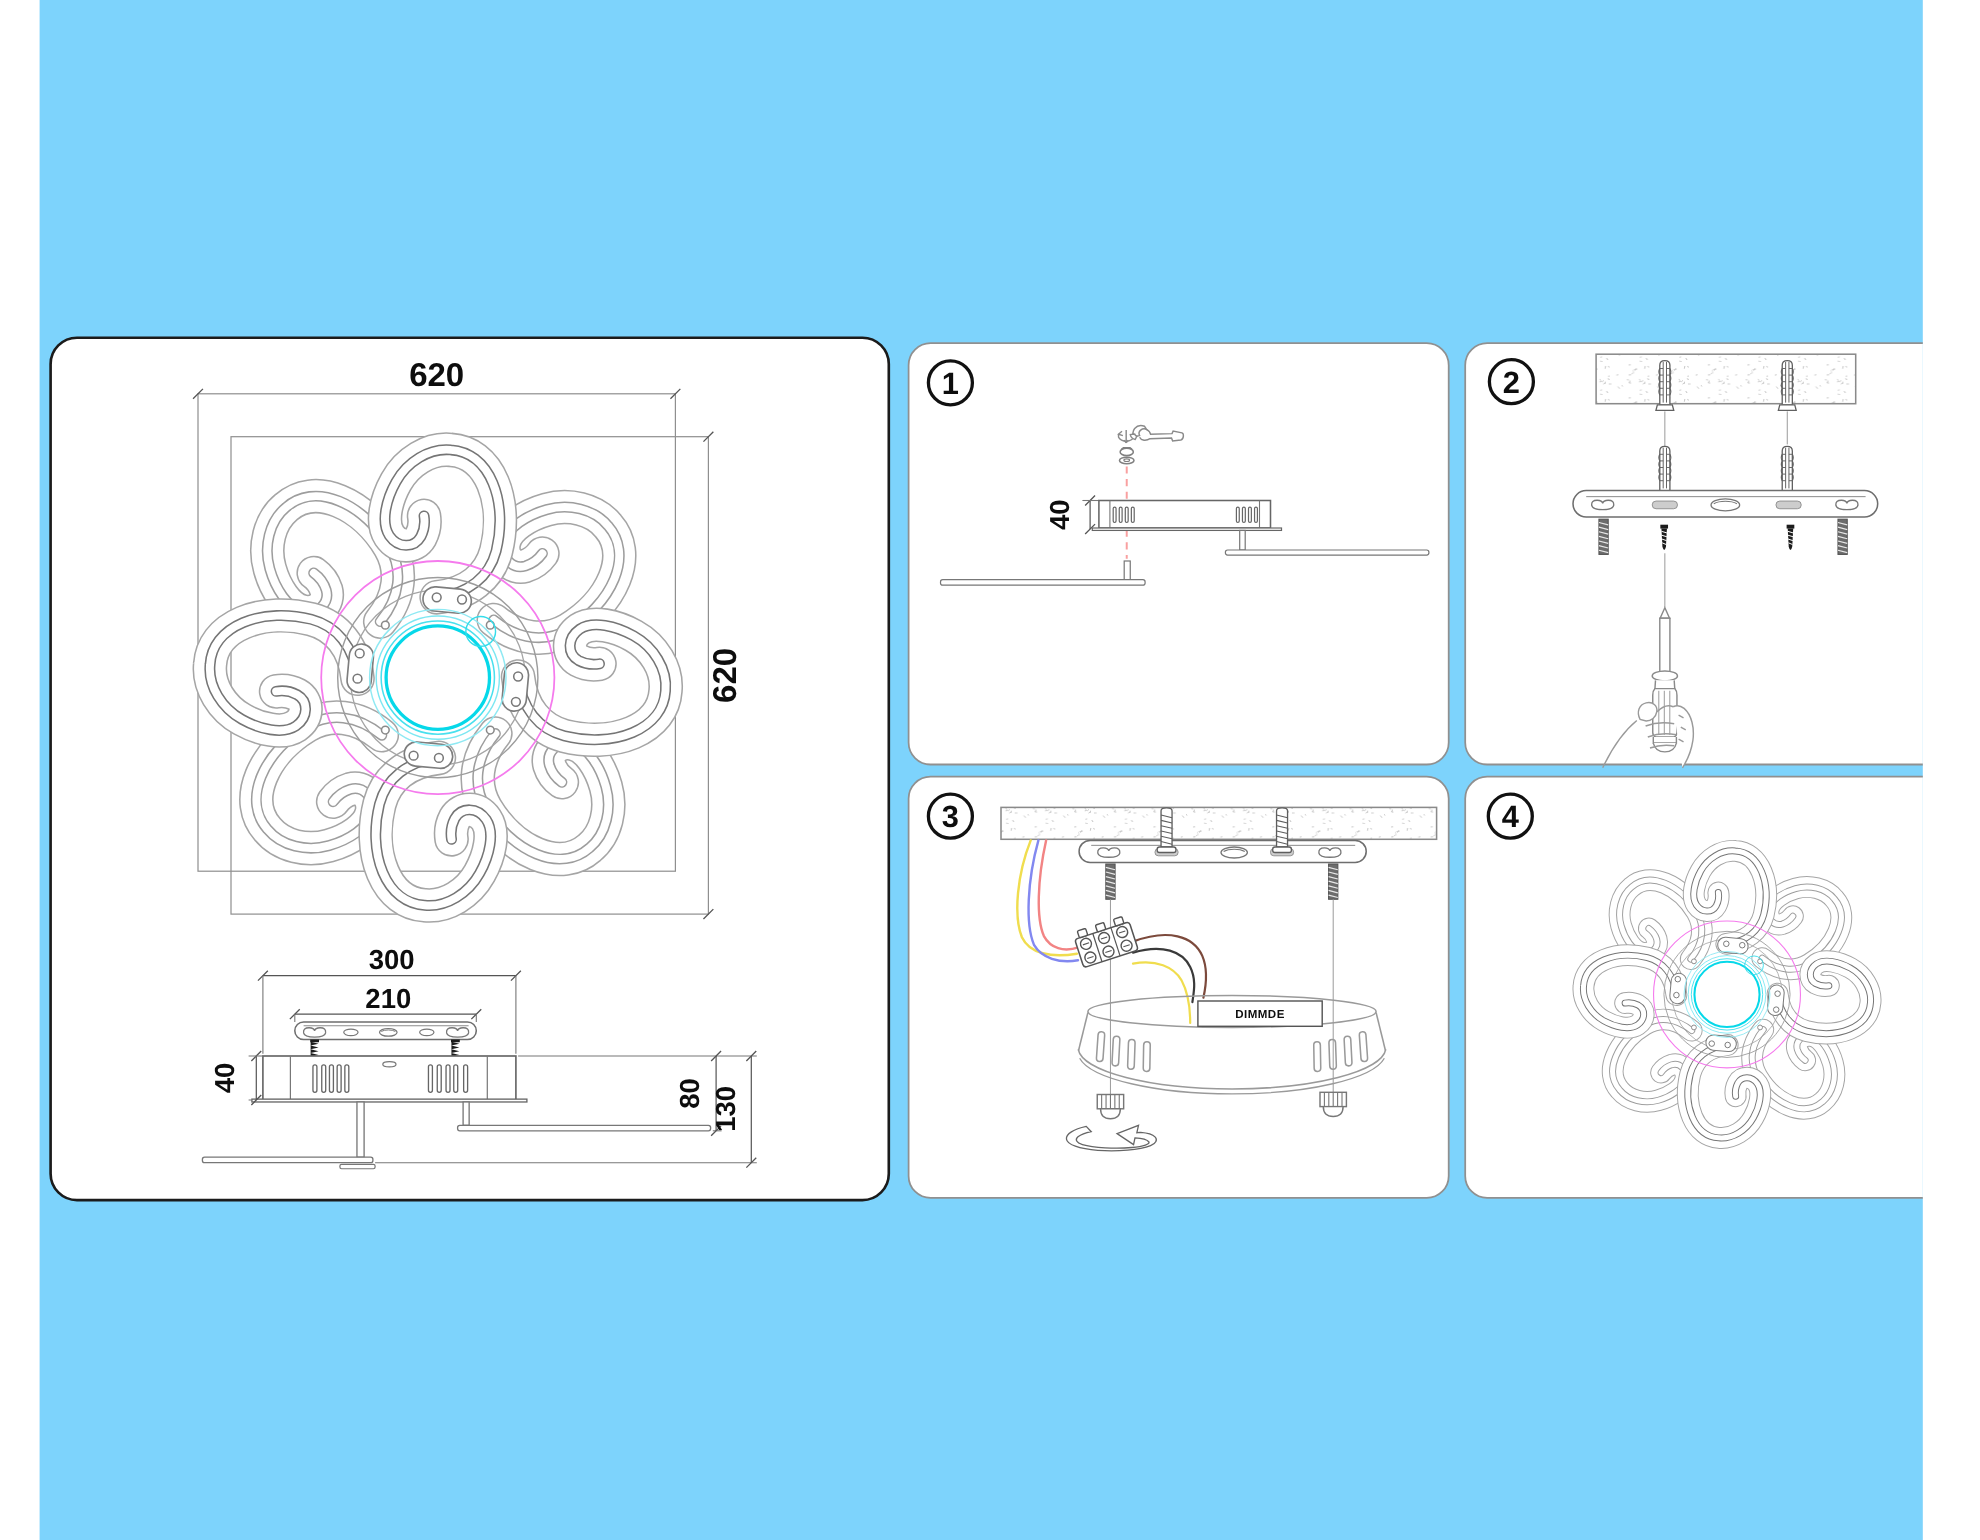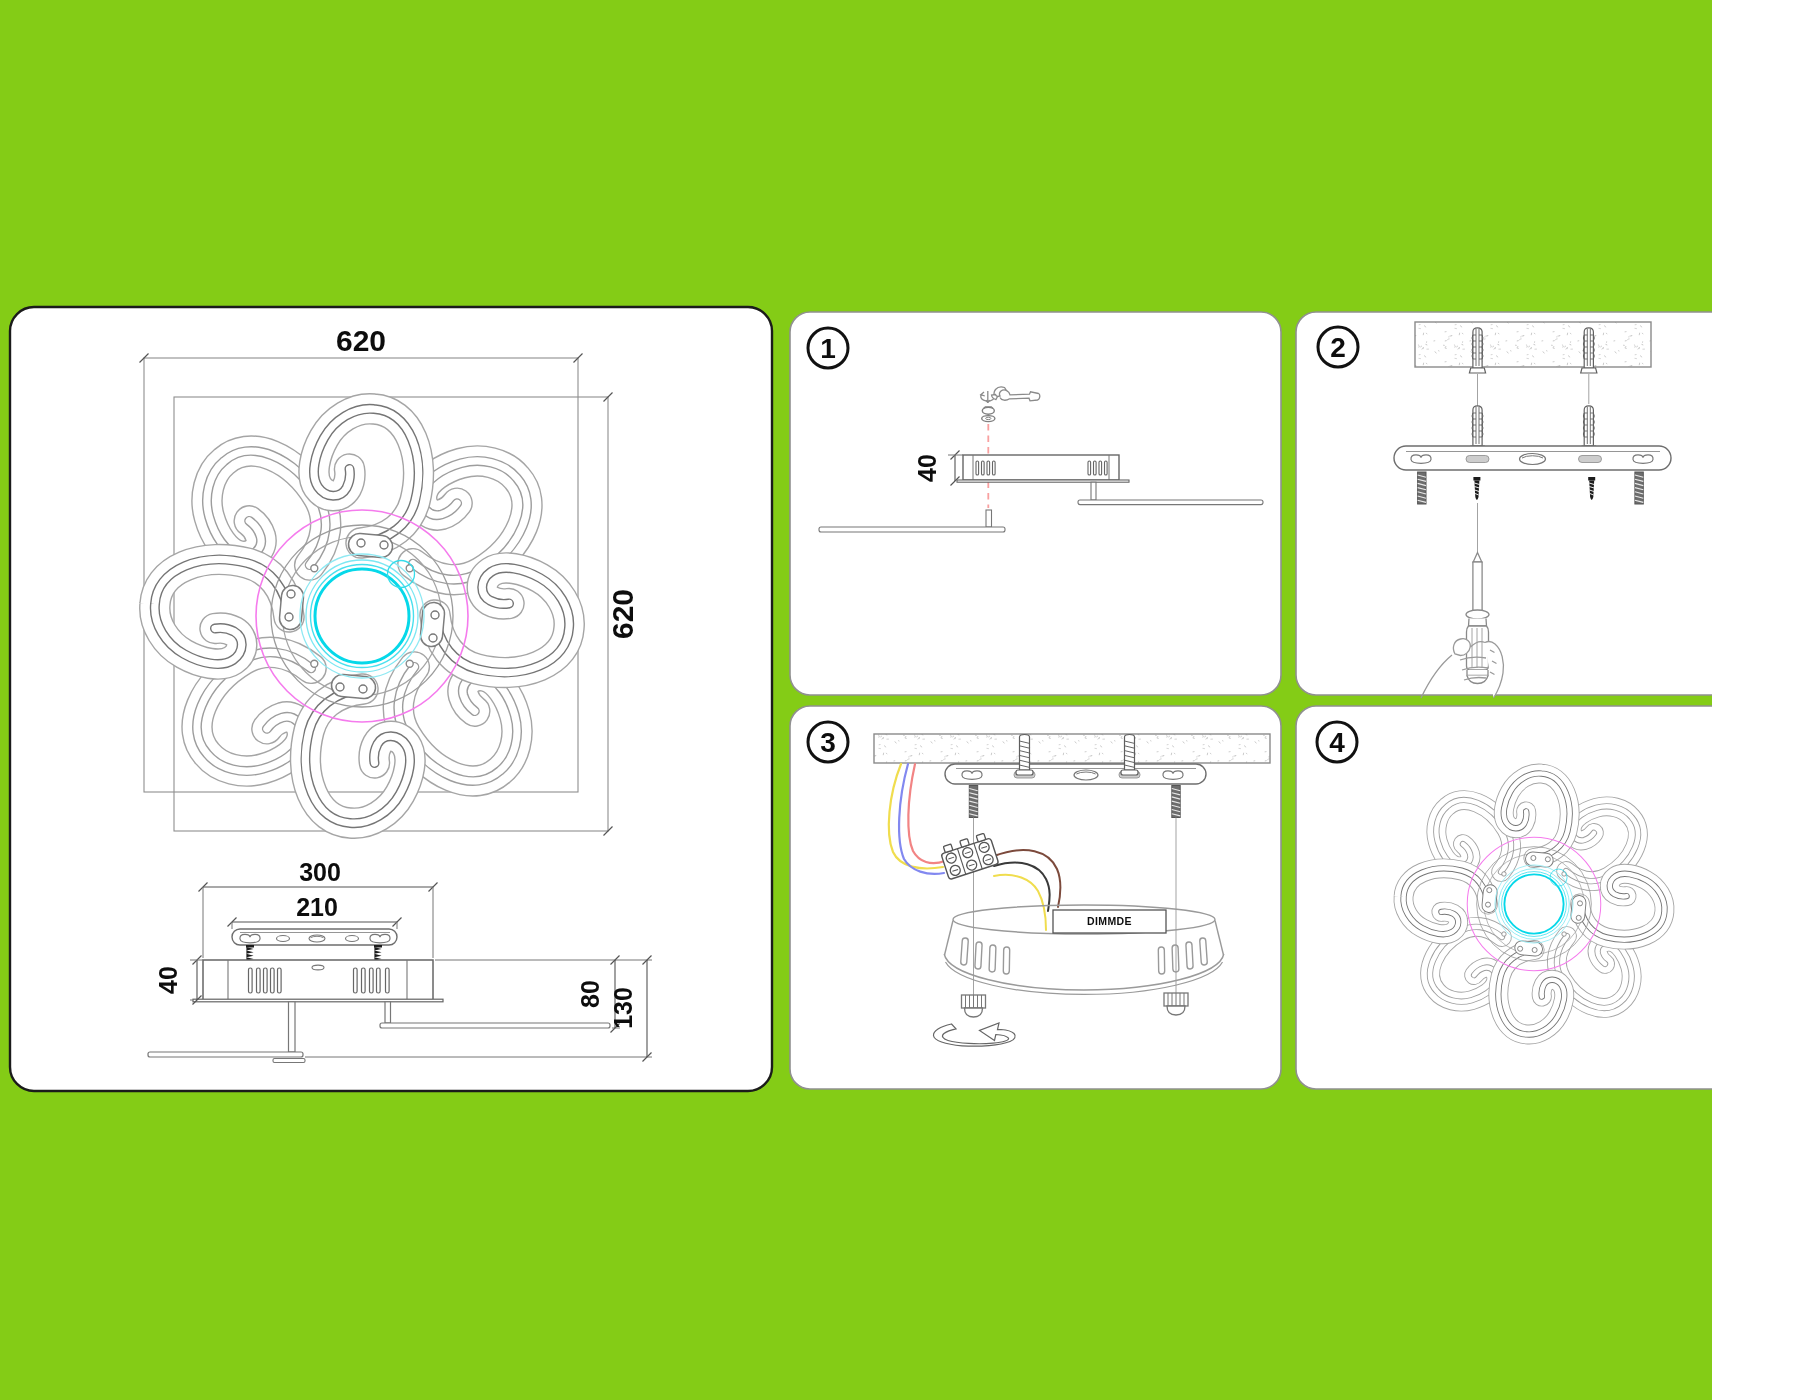--- a/index.html
+++ b/index.html
@@ -1,16 +1,16 @@
 <!DOCTYPE html>
 <html><head>
 <meta charset="utf-8">
 <style>
   html,body{margin:0;padding:0;background:#fff;}
-  #page{position:relative;width:1712px;height:1400px;background:#84cc16;overflow:hidden;}
+  #page{position:relative;width:1712px;height:1400px;background:#7dd3fc;overflow:hidden;margin-left:36px;}
   svg{position:absolute;left:0;top:0;}
   text{font-family:"Liberation Sans",sans-serif;font-weight:bold;fill:#0d0d0d;}
 </style>
 </head>
 <body>
 <div id="page">
 <svg width="1800" height="1400" viewBox="0 0 1800 1400">
 <defs>
   <pattern id="stip" width="36" height="30" patternUnits="userSpaceOnUse">
     <path d="M12.0,5.2 l-0.6,1.2" stroke="#c2c2c2" stroke-width="0.81" fill="none"></path>

